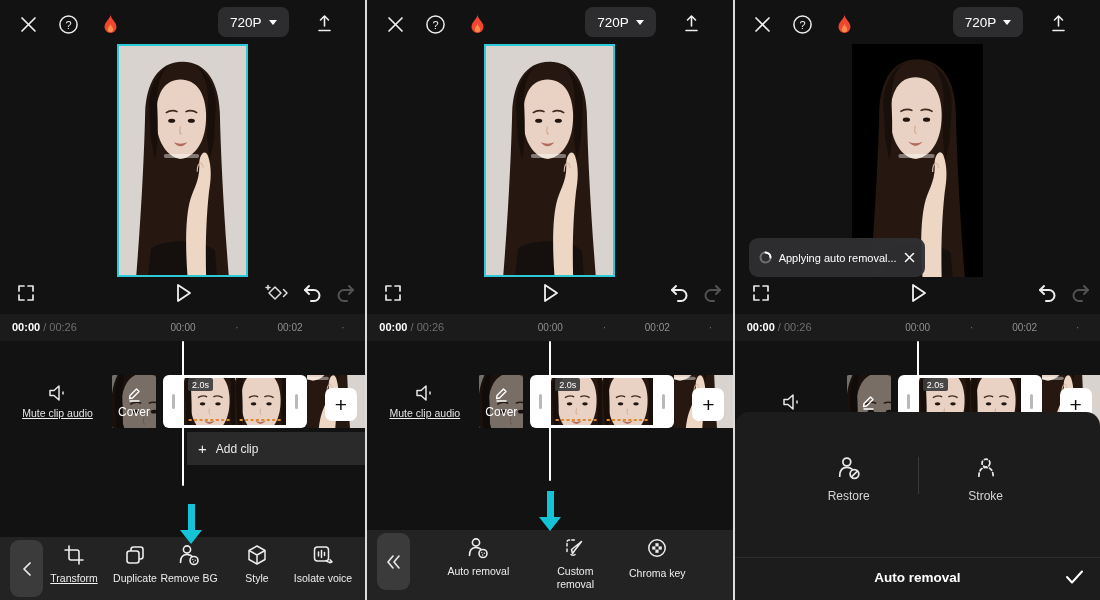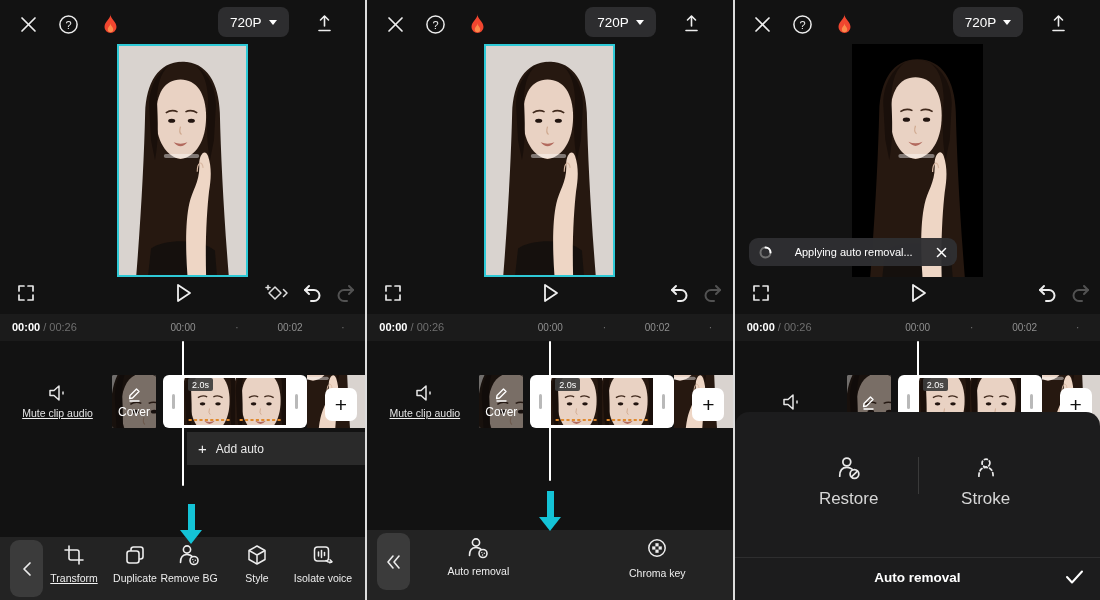--- a/index.html
+++ b/index.html
@@ -74,26 +74,26 @@
 
   
   .toolbar{position:absolute;left:0;right:0;bottom:0;background:#232323;}
   .tb1{top:537px;}  .tb2{top:530px;}
   .back-btn{position:absolute;left:10px;top:3px;width:33px;height:57px;background:#3b3b3b;border-radius:9px;
         display:flex;align-items:center;justify-content:center;}
   .tool{position:absolute;top:7px;display:flex;flex-direction:column;align-items:center;gap:6px;text-align:center;}
   .tool .lb{font-size:10.5px;color:#ededed;line-height:1.25;}
 
   
-  .toast{position:absolute;left:14px;top:238px;height:28px;background:rgba(47,47,50,.96);border-radius:9px;
-        display:flex;align-items:center;gap:23px;padding:0 10px;z-index:7;}
+  .toast{position:absolute;left:14px;top:238px;height:39px;background:rgba(47,47,50,.96);border-radius:9px;
+        display:flex;align-items:center;gap:7px;padding:0 10px;z-index:7;}
   .toast .txt{font-size:11px;color:#fff;white-space:nowrap;}
   .sheet{position:absolute;left:0;right:0;top:412px;bottom:0;background:#1c1c1d;border-radius:14px 14px 0 0;z-index:8;}
   .opt{position:absolute;top:44px;width:84px;display:flex;flex-direction:column;align-items:center;gap:9px;}
-  .opt .lb{font-size:17px;color:#d6d6d6;}
+  .opt .lb{font-size:12px;color:#d6d6d6;}
   .opt-div{position:absolute;left:183px;top:45px;width:1px;height:37px;background:#3a3a3a;}
   .sheet-footer{position:absolute;left:0;right:0;top:145px;bottom:0;border-top:1px solid #2e2e2f;}
   .sheet-title{position:absolute;left:0;right:0;top:12px;text-align:center;font-size:13.5px;font-weight:bold;color:#fff;}
   .sheet-check{position:absolute;right:16px;top:11px;}
 </style>
 </head>
 <body>
 
 <svg width="0" height="0" style="position:absolute">
   <defs>
@@ -269,21 +269,21 @@
           <rect width="130" height="233" fill="#d9d3cf"></rect>
           <use href="#fig"></use>
         </svg>
     </div>
     <div class="add-clip">
         <span>+</span>
       </div>
 
     <div class="add-audio">
       <span class="plus">+</span>
-      <span class="lb">Add auto</span>
+      <span class="lb">Add clip</span>
     </div>
 
     <div class="playhead" style="top:341px;height:145px;"></div>
 
     <div class="arrow" style="left:180px;top:504px;">
       <div class="stem" style="height:26px;"></div>
         <div class="head"></div>
     </div>
 
     <div class="toolbar tb1">
@@ -510,20 +510,31 @@
             <g stroke="#ededed" stroke-width="1.6" stroke-linecap="round">
               <use href="#person-ic"></use>
               <circle cx="16" cy="16.5" r="4" fill="#232323"></circle>
               <circle cx="14.8" cy="15.6" r="0.7" fill="#ededed" stroke="none"></circle>
               <circle cx="17.3" cy="16.2" r="0.7" fill="#ededed" stroke="none"></circle>
               <circle cx="15.6" cy="18" r="0.7" fill="#ededed" stroke="none"></circle>
             </g>
           </svg>
         <span class="lb">Auto removal</span>
       </div>
+      <div class="tool" style="left:176px;width:64px;">
+        <svg width="22" height="22">
+            <g stroke="#ededed" stroke-width="1.5" fill="none" stroke-linecap="round" stroke-linejoin="round">
+              <path d="M3 9 V5 a2 2 0 0 1 2 -2 h6" stroke-dasharray="2.6 2.2"></path>
+              <path d="M3 12 v4" stroke-dasharray="2.6 2.2"></path>
+              <path d="M17.5 4.5 L11 13 L8.5 16.5 L7.5 12.5 Z"></path>
+              <path d="M7 17.5 q2 1.5 4 0"></path>
+            </g>
+          </svg>
+        <span class="lb">Custom removal</span>
+      </div>
       <div class="tool" style="left:250px;width:80px;gap:8px;">
         <svg width="22" height="22">
             <g stroke="#ededed" stroke-width="1.5" fill="none">
               <circle cx="11" cy="11" r="8.2"></circle>
               <g fill="#ededed" stroke="none">
                 <rect x="9.4" y="6.2" width="3.2" height="3.2"></rect>
                 <rect x="12.6" y="9.4" width="3.2" height="3.2"></rect>
                 <rect x="6.2" y="9.4" width="3.2" height="3.2"></rect>
                 <rect x="9.4" y="12.6" width="3.2" height="3.2"></rect>
               </g>

